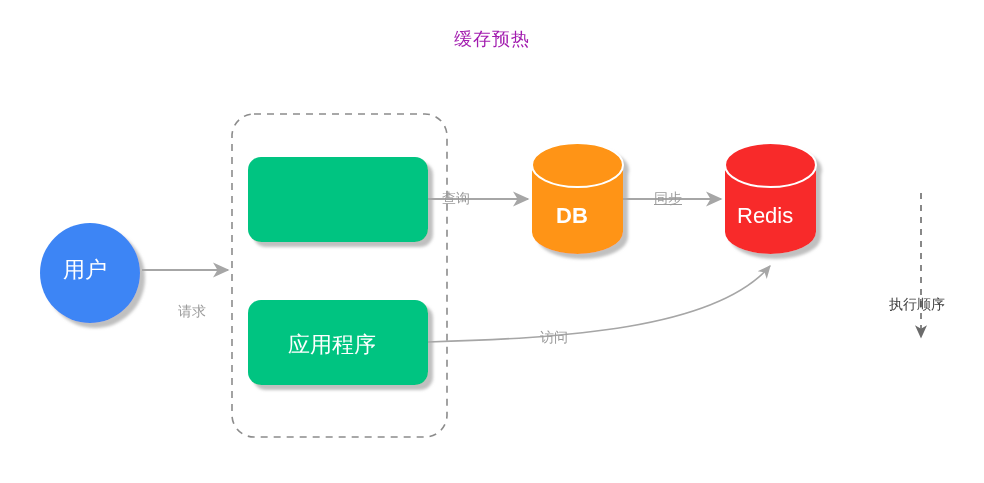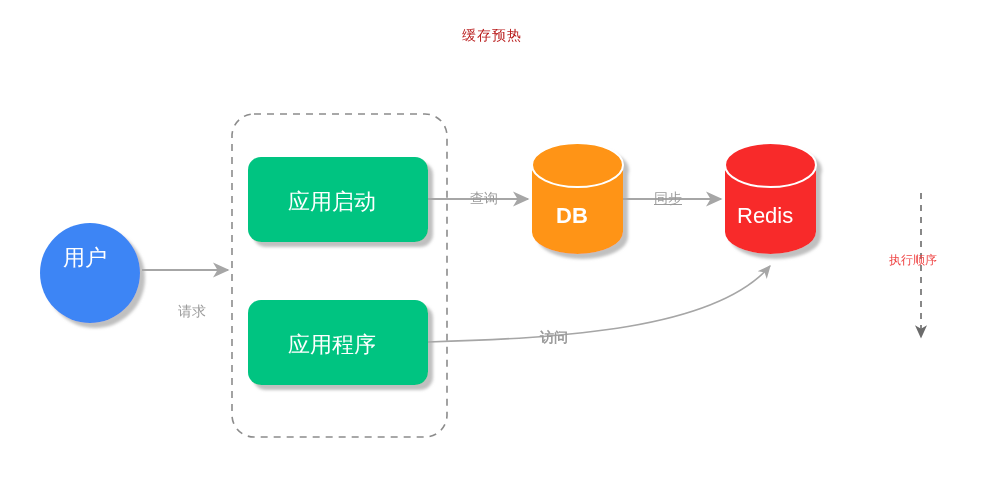--- a/index.html
+++ b/index.html
@@ -23,43 +23,44 @@
     left: 0;
     width: 984px;
     height: 483px;
   }
   .diagram-title {
     position: absolute;
     left: 0;
     top: 27px;
     width: 984px;
     text-align: center;
-    font-size: 14px;
-    color: #b91c1c;
+    font-size: 18px;
+    color: #a21caf;
     letter-spacing: 1px;
     white-space: nowrap;
   }
   .node-label {
     position: absolute;
     color: #ffffff;
     white-space: nowrap;
     pointer-events: none;
   }
   .edge-label {
     position: absolute;
     color: #9b9b9b;
     font-size: 14px;
     white-space: nowrap;
     background: transparent;
   }
   .legend-label {
     position: absolute;
-    color: #ef4444;
-    font-size: 12px;
+    color: #404040;
+    font-size: 14px;
     white-space: nowrap;
+    margin-top: 44px;
   }
   .cn { font-size: 22px; }
   .en { font-size: 22px; }
 </style>
 </head>
 <body>
 
 <div id="canvas">
 
   <div class="diagram-title">缓存预热</div>
@@ -102,33 +103,32 @@
 
     <line x1="428" y1="199" x2="528" y2="199" stroke="#a6a6a6" stroke-width="1.8" marker-end="url(#arrow-right)"></line>
 
     <line x1="623" y1="199" x2="721" y2="199" stroke="#a6a6a6" stroke-width="1.8" marker-end="url(#arrow-right)"></line>
 
     <path d="M428,342 C560,338 715,330 770,266" fill="none" stroke="#a6a6a6" stroke-width="1.6" marker-end="url(#arrow-curve)"></path>
 
     <line x1="921" y1="193" x2="921" y2="336" stroke="#6b6b6b" stroke-width="1.6" stroke-dasharray="6 6" marker-end="url(#arrow-legend)"></line>
   </svg>
 
-  <div class="node-label cn" style="left:63px; top:243px;">用户</div>
+  <div class="node-label cn" style="left:63px; top:255px;">用户</div>
 
-  <div class="node-label cn" style="left:288px; top:187px;">应用启动</div>
 
   <div class="node-label cn" style="left:288px; top:330px;font-family:Liberation Serif, serif;">应用程序</div>
 
   <div class="node-label en" style="left:556px; top:203px;font-weight:bold;">DB</div>
 
   <div class="node-label en" style="left:737px; top:203px;">Redis</div>
 
   <div class="edge-label" style="left:178px; top:255px;margin-top:48px;">请求</div>
 
-  <div class="edge-label" style="left:470px; top:190px;">查询</div>
+  <div class="edge-label" style="left:442px; top:190px;">查询</div>
 
   <div class="edge-label" style="left:654px; top:190px;text-decoration:underline;">同步</div>
 
-  <div class="edge-label" style="left:540px; top:329px;font-weight:bold;">访问</div>
+  <div class="edge-label" style="left:540px; top:329px;">访问</div>
 
   <div class="legend-label" style="left:889px; top:252px;">执行顺序</div>
 
 </div>
 
 </body></html>

